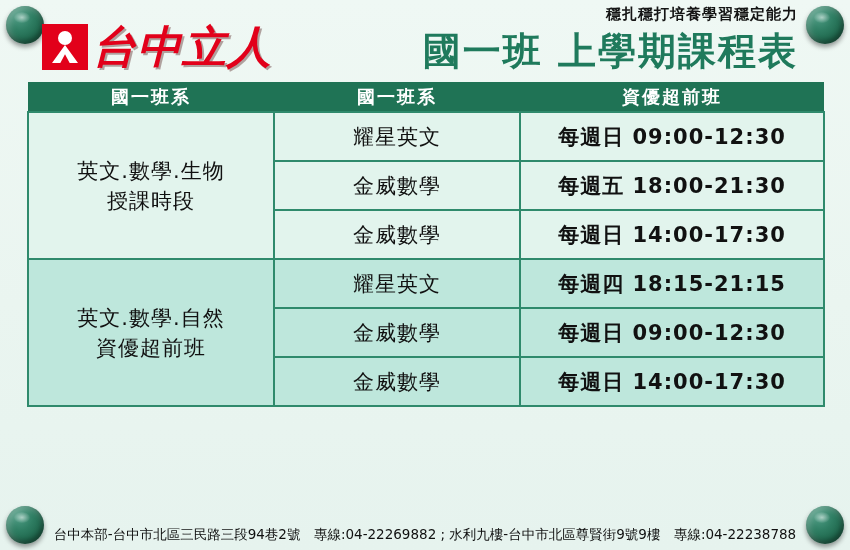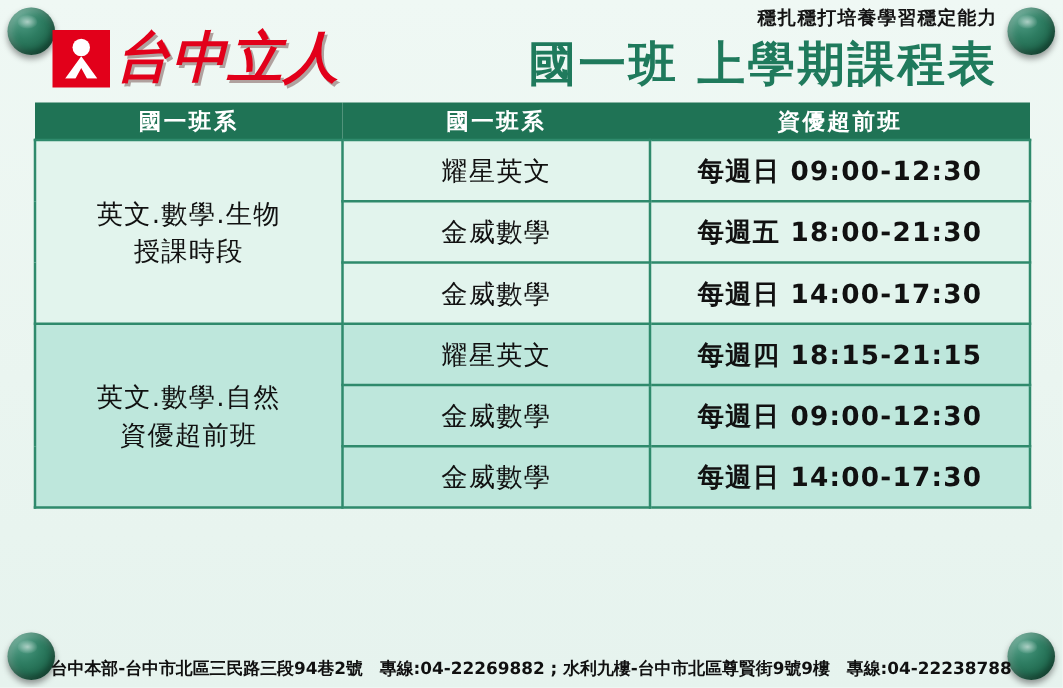--- a/index.html
+++ b/index.html
@@ -182,21 +182,21 @@
   td.cell-time { letter-spacing: 0.5px; font-weight: bold; }
 
   
   #footer {
     position: absolute;
     left: 0;
     bottom: 6px;
     width: 850px;
     text-align: center;
     font-size: 13.5px;
-    font-weight: bold;
+    font-weight: normal;
     color: #101010;
     letter-spacing: 0px;
     white-space: nowrap;
   }
 </style>
 </head>
 <body>
 
 <div id="poster">
 

